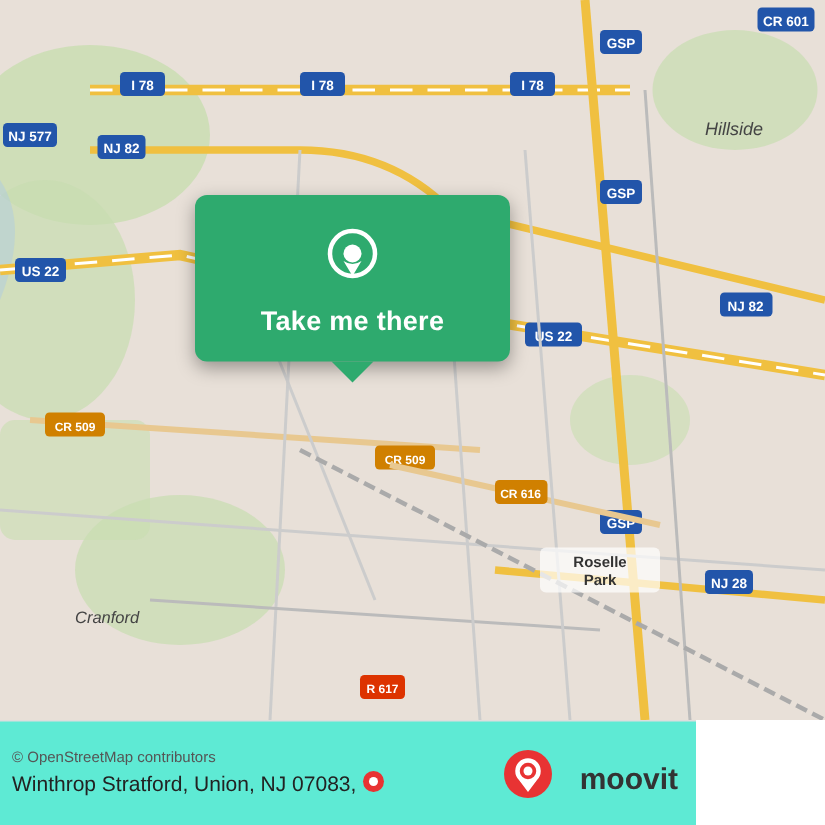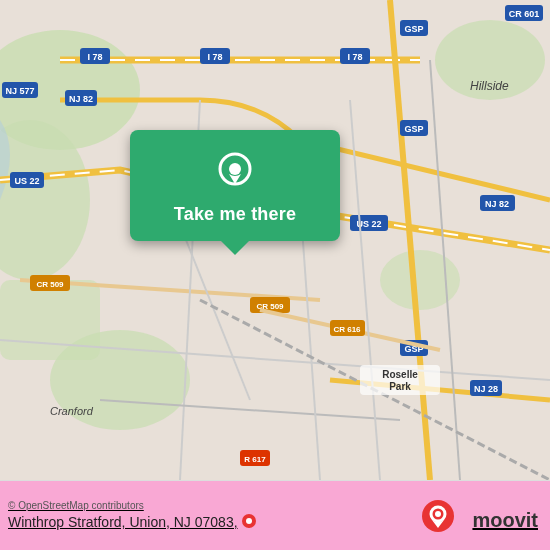--- a/index.html
+++ b/index.html
@@ -66,31 +66,30 @@
     #take-me-there-label {
       color: #fff;
       font-size: 18px;
       font-weight: 600;
       letter-spacing: 0.2px;
       text-align: center;
     }
 
     
     #bottom-bar {
-      width: 550px;
+      width: 464px;
       height: 70px;
-      background-color: #f9a8d4;
+      background-color: #5eead4;
       display: flex;
       align-items: center;
       justify-content: space-between;
       padding: 0 12px 0 8px;
       border-top: 1px solid #ddd;
       position: relative;
       z-index: 20;
-      text-decoration: underline;
     }
 
     #bottom-left {
       display: flex;
       flex-direction: column;
       gap: 2px;
     }
 
     #attribution {
       font-size: 10px;

